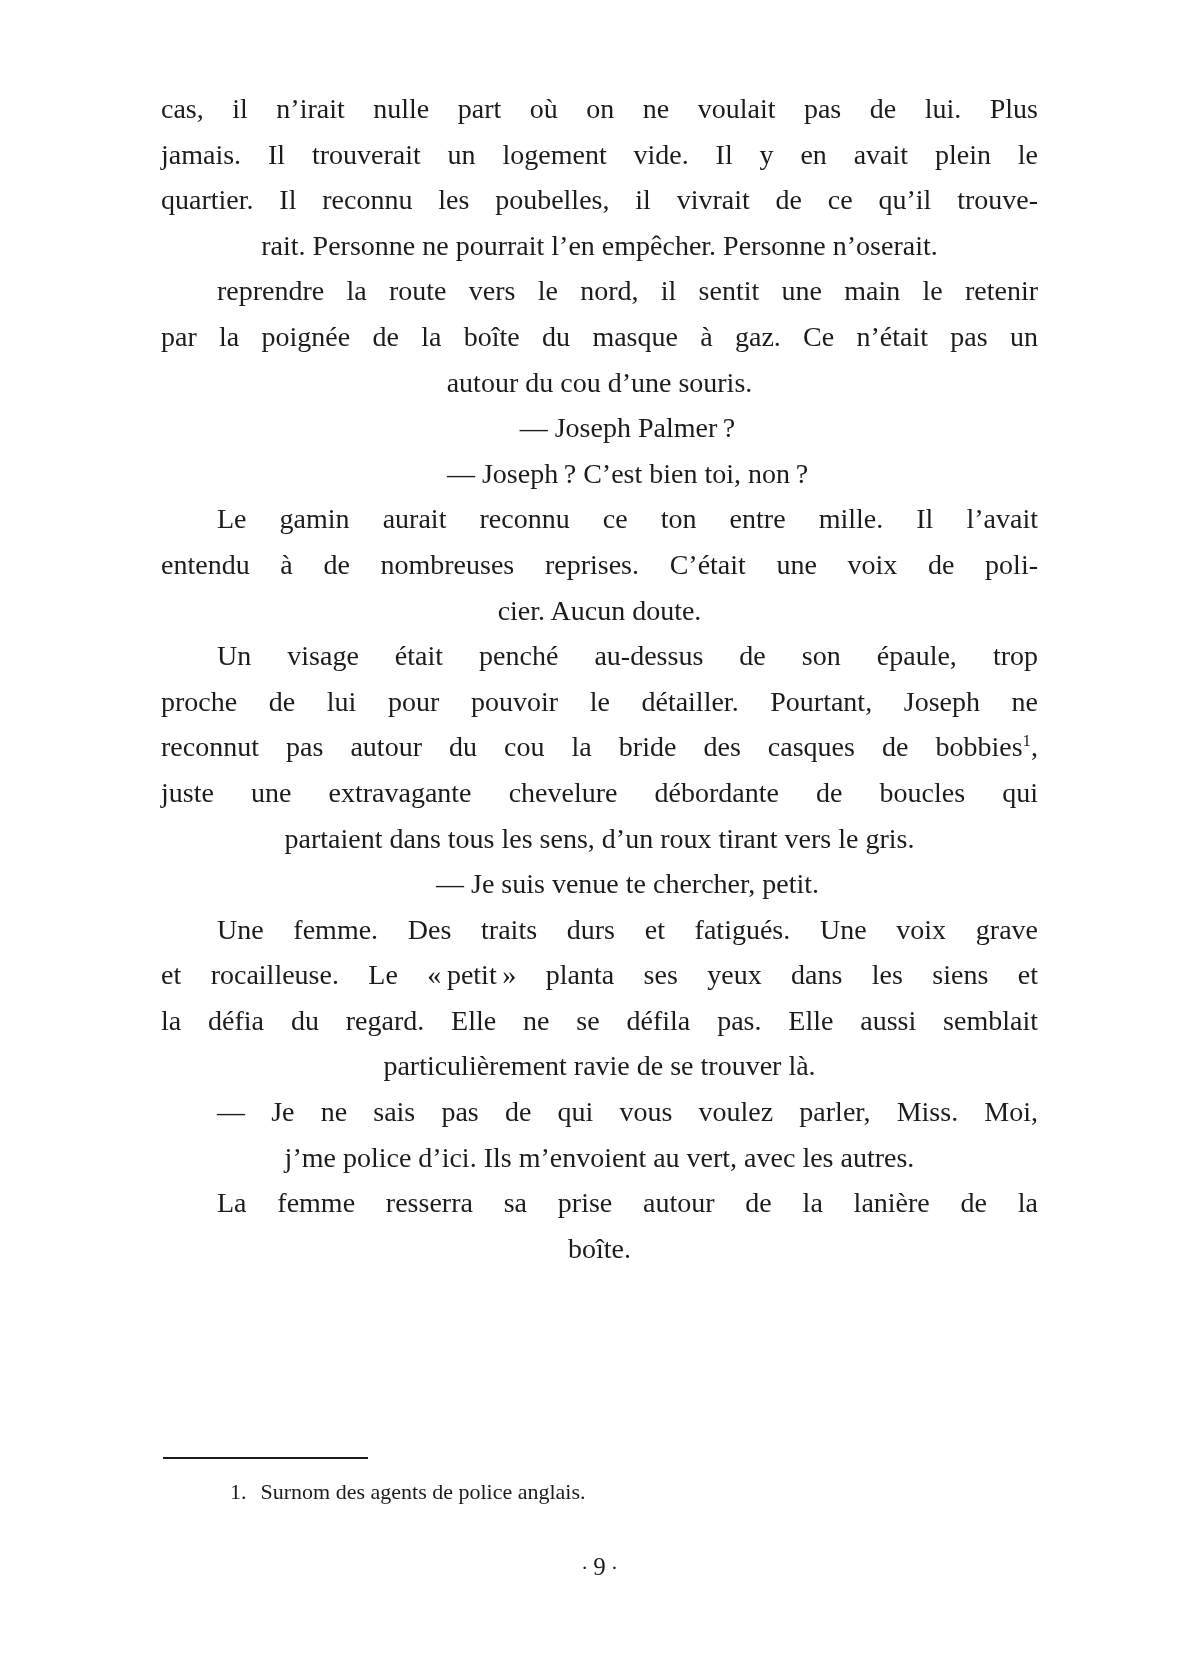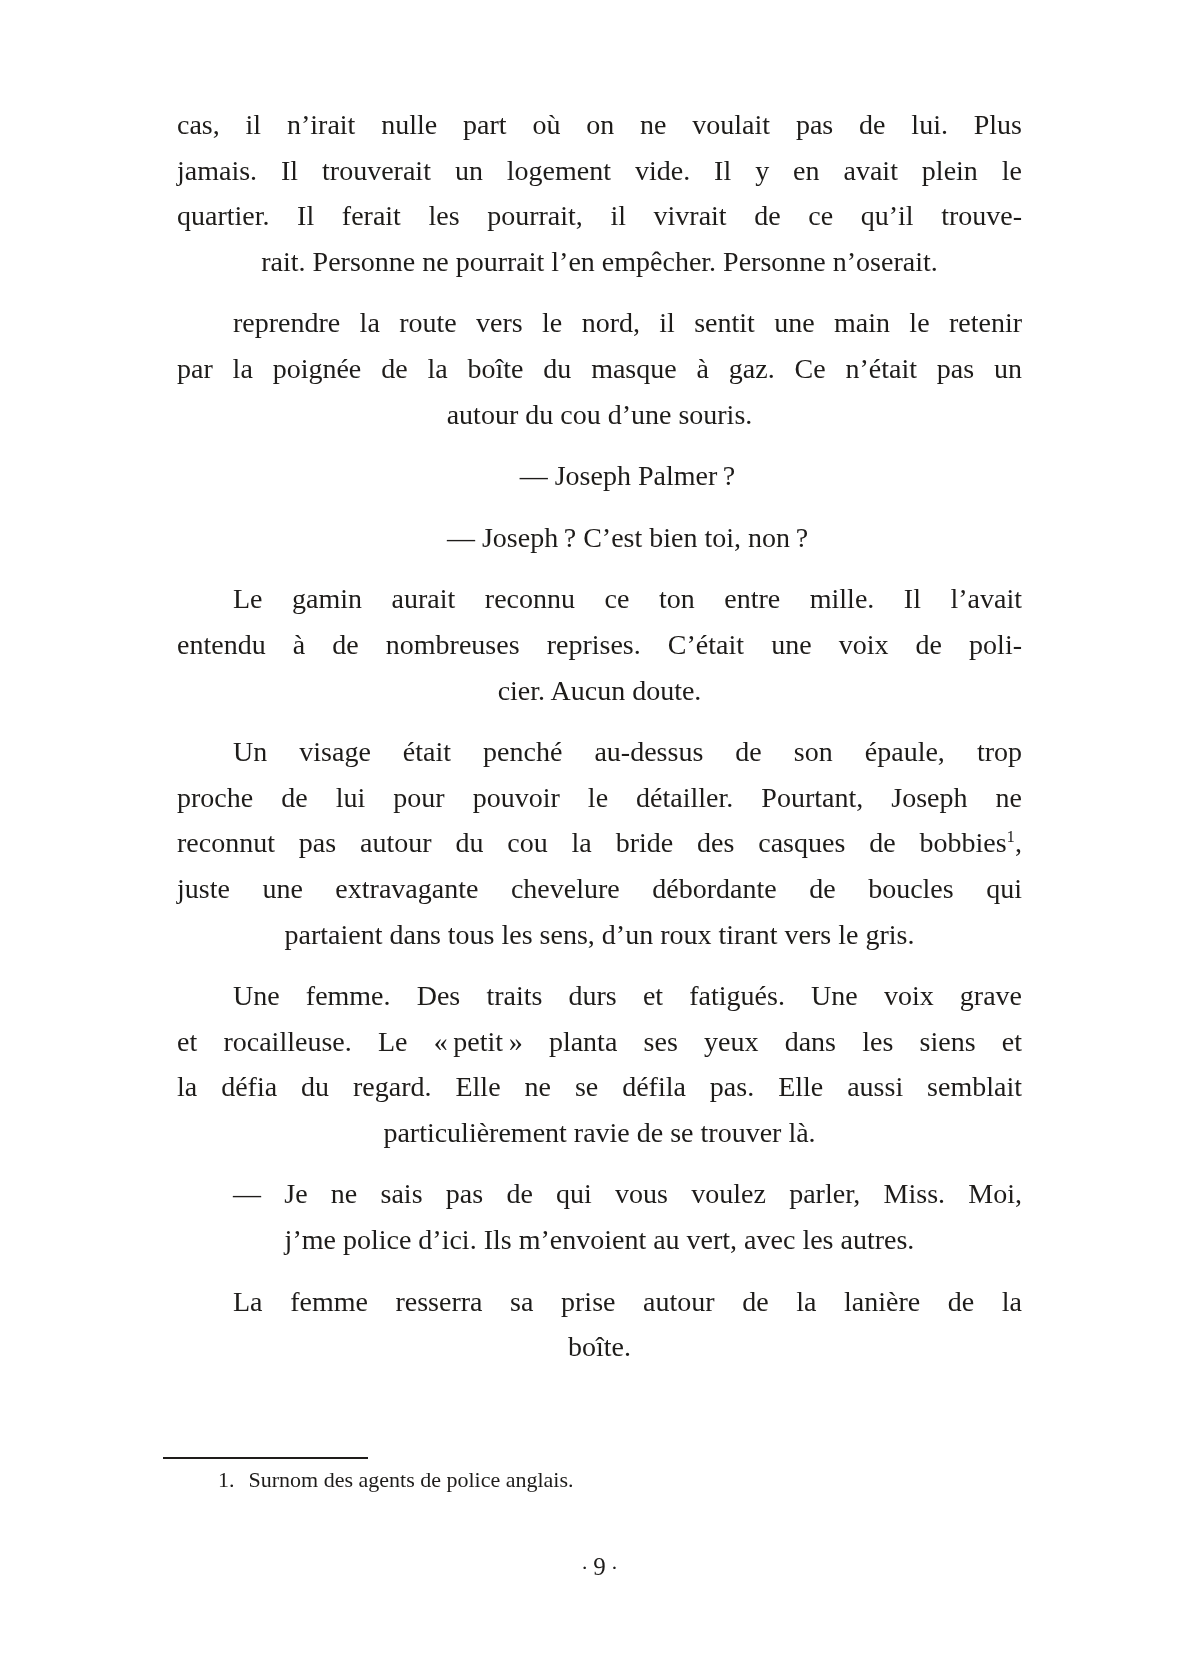--- a/index.html
+++ b/index.html
@@ -21,21 +21,21 @@
     background: #ffffff;
   }
   .text-block {
     position: absolute;
     left: 161px;
     top: 86px;
     width: 877px;
     font-size: 28px;
     line-height: 45.6px;
   }
-  .para { margin: 16px; }
+  .para { margin: 0; }
   .para.indent .line:first-child { text-indent: 56px; }
   .line.just {
     text-align: justify;
     text-align-last: justify;
   }
   .line.last { text-align: center; }
   .line sup {
     font-size: 0.60em;
     line-height: 0;
     vertical-align: super;
@@ -46,21 +46,21 @@
     top: 1457px;
     width: 205px;
     height: 2px;
     background: #1e1c1a;
   }
   .footnote {
     position: absolute;
     left: 161px;
     top: 1463px;
     width: 877px;
-    margin: 0;
+    margin: 12px;
     padding-left: 57px;
     font-size: 22px;
     line-height: 34px;
   }
   .footnote .fn-marker { margin-right: 14px; }
   .folio {
     position: absolute;
     left: 161px;
     top: 1552px;
     width: 877px;
@@ -74,21 +74,21 @@
 </style>
 </head>
 <body>
 
 <div class="page">
 
   <main class="text-block" id="paragraphs">
       <div class="para">
         <div class="line just">cas, il n’irait nulle part où on ne voulait pas de lui. Plus</div>
         <div class="line just">jamais. Il trouverait un logement vide. Il y en avait plein le</div>
-        <div class="line just">quartier. Il ferait les pourrait, il vivrait de ce qu’il trouve-</div>
+        <div class="line just">quartier. Il reconnu les poubelles, il vivrait de ce qu’il trouve-</div>
         <div class="line last">rait. Personne ne pourrait l’en empêcher. Personne n’oserait.</div>
       </div>
       <div class="para indent">
         <div class="line just">reprendre la route vers le nord, il sentit une main le retenir</div>
         <div class="line just">par la poignée de la boîte du masque à gaz. Ce n’était pas un</div>
         <div class="line last">autour du cou d’une souris.</div>
       </div>
       <div class="para indent">
         <div class="line last">— Joseph Palmer ?</div>
       </div>
@@ -99,20 +99,23 @@
         <div class="line just">Le gamin aurait reconnu ce ton entre mille. Il l’avait</div>
         <div class="line just">entendu à de nombreuses reprises. C’était une voix de poli-</div>
         <div class="line last">cier. Aucun doute.</div>
       </div>
       <div class="para indent">
         <div class="line just">Un visage était penché au-dessus de son épaule, trop</div>
         <div class="line just">proche de lui pour pouvoir le détailler. Pourtant, Joseph ne</div>
         <div class="line just">reconnut pas autour du cou la bride des casques de bobbies<sup>1</sup>,</div>
         <div class="line just">juste une extravagante chevelure débordante de boucles qui</div>
         <div class="line last">partaient dans tous les sens, d’un roux tirant vers le gris.</div>
+      </div>
+      <div class="para indent">
+        <div class="line last">— Je suis venue te chercher, petit.</div>
       </div>
       <div class="para indent">
         <div class="line just">Une femme. Des traits durs et fatigués. Une voix grave</div>
         <div class="line just">et rocailleuse. Le « petit » planta ses yeux dans les siens et</div>
         <div class="line just">la défia du regard. Elle ne se défila pas. Elle aussi semblait</div>
         <div class="line last">particulièrement ravie de se trouver là.</div>
       </div>
       <div class="para indent">
         <div class="line just">— Je ne sais pas de qui vous voulez parler, Miss. Moi,</div>
         <div class="line last">j’me police d’ici. Ils m’envoient au vert, avec les autres.</div>

